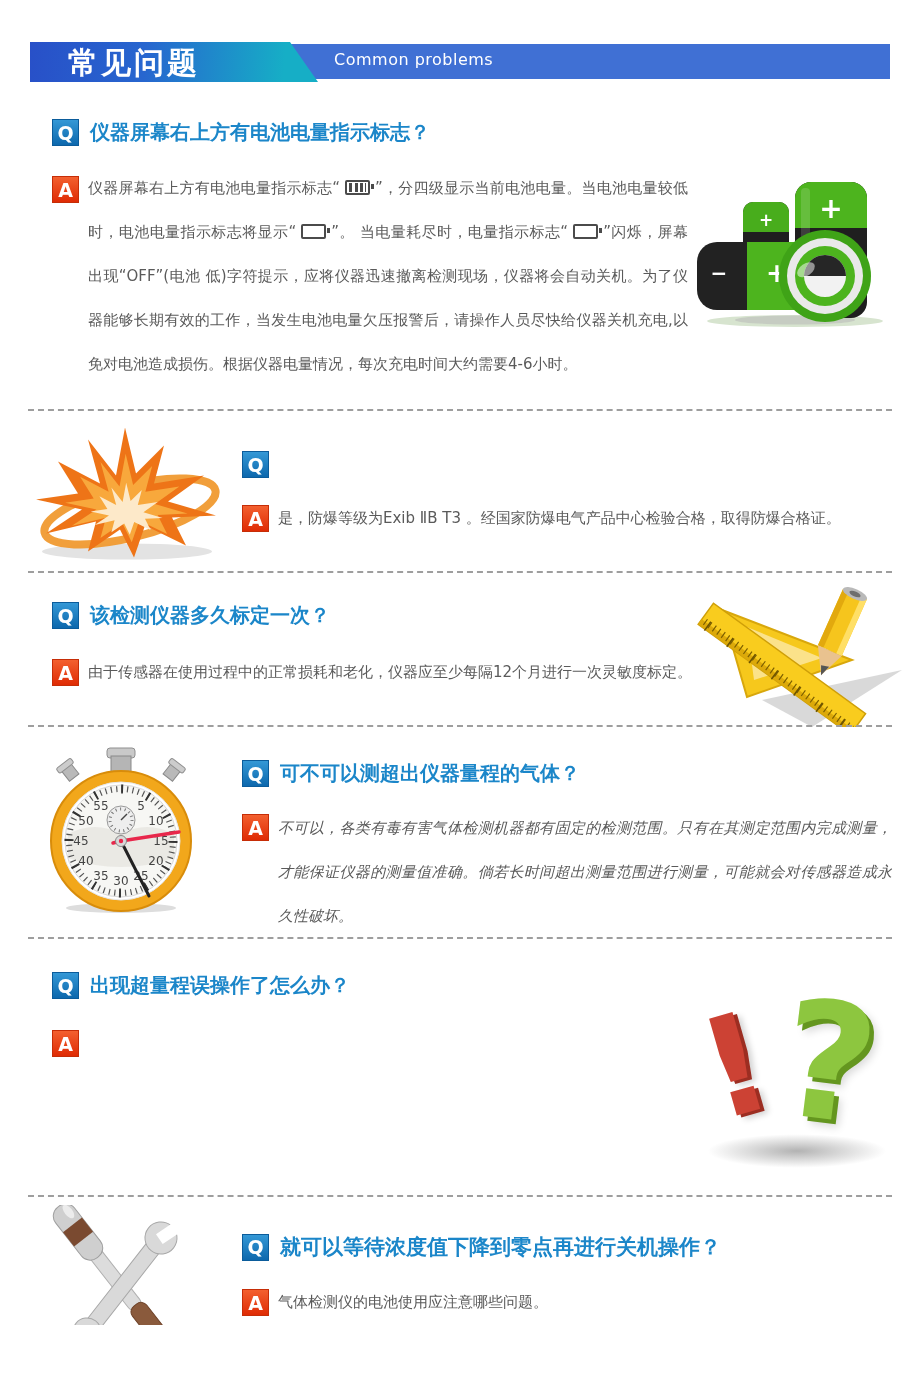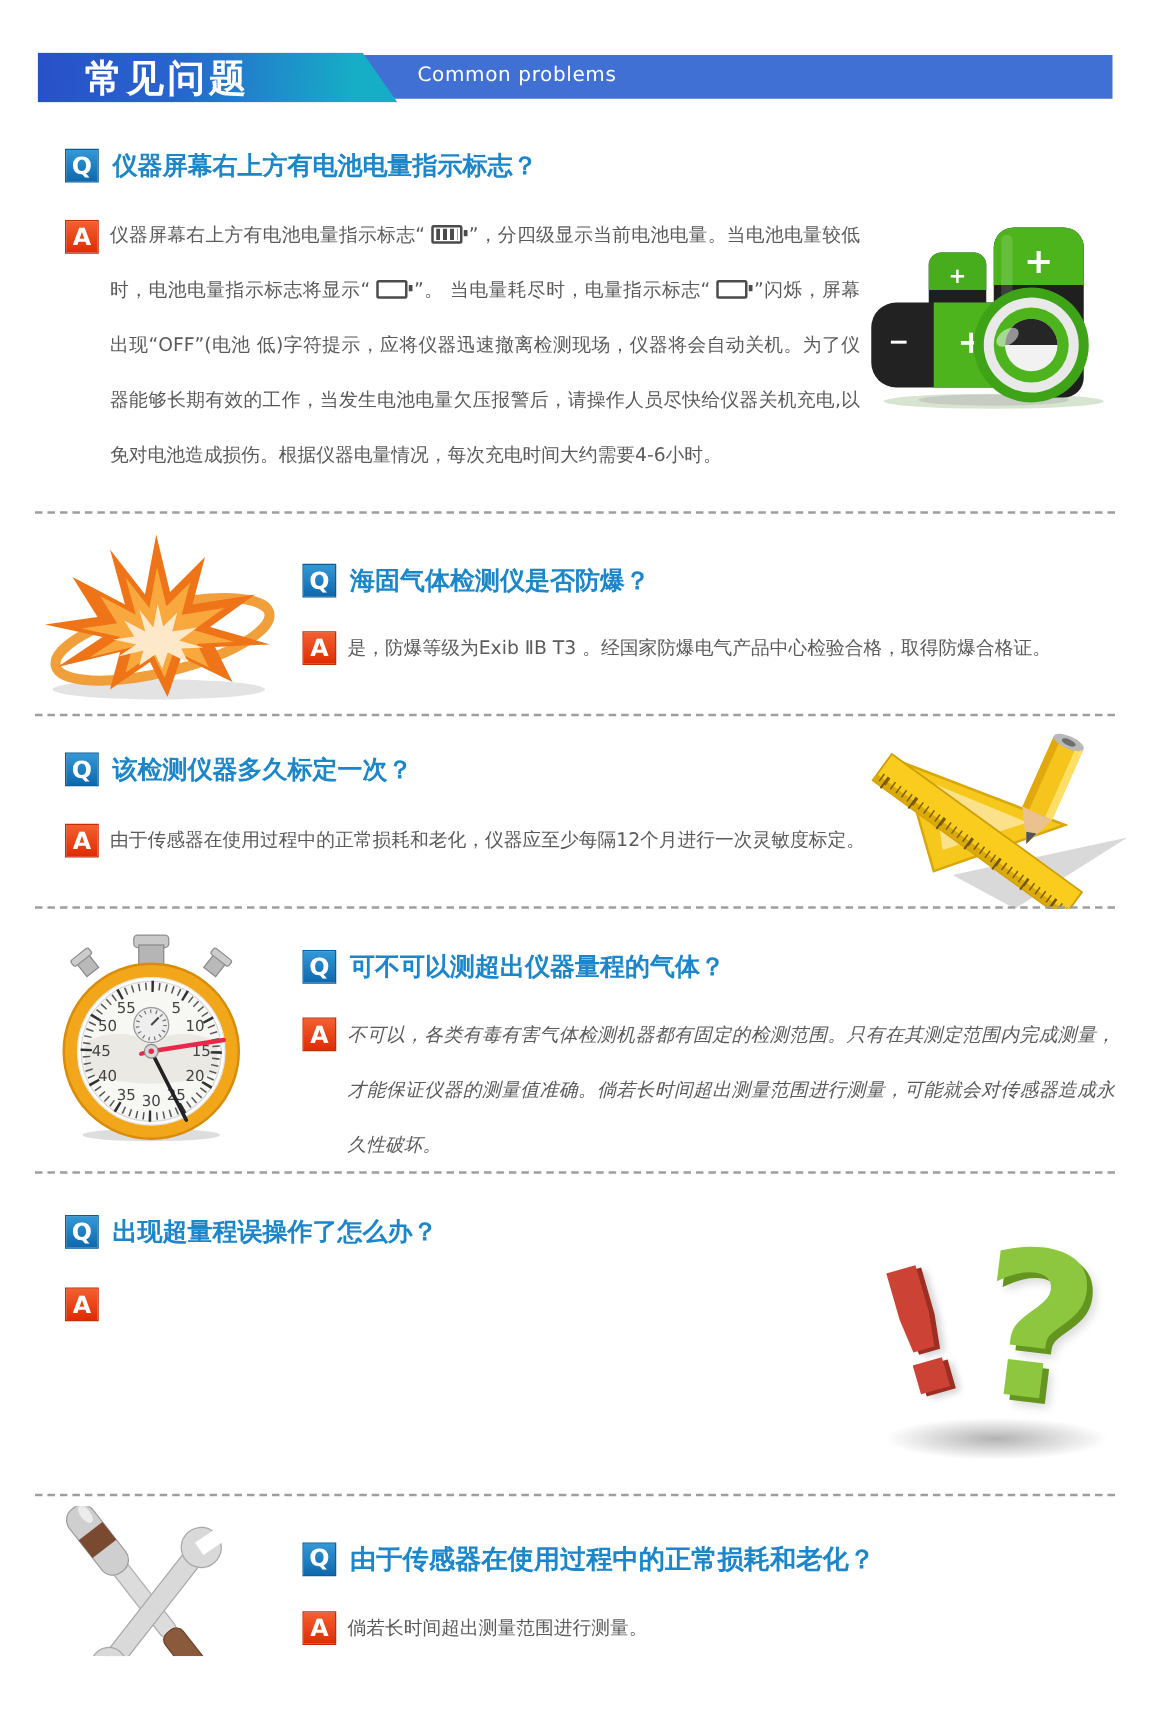--- a/index.html
+++ b/index.html
@@ -113,21 +113,20 @@
     <svg width="190" height="140" viewBox="0 0 190 135">
       <ellipse cx="95" cy="124" rx="85" ry="8" fill="#e3e3e3"></ellipse>
       <ellipse cx="98" cy="84" rx="88" ry="26" fill="none" stroke="#f09a30" stroke-width="8" transform="rotate(-14 98 84)" opacity="0.95"></ellipse>
       <polygon fill="#ee7417" points="93,0 104,46 132,18 122,56 172,48 136,74 184,88 140,90 154,118 113,98 102,130 88,102 56,124 64,94 14,106 50,82 4,72 46,66 26,34 68,56 56,12 84,48"></polygon>
       <polygon fill="#f8a83c" transform="translate(95,82) scale(0.68) translate(-95,-82)" points="93,0 104,46 132,18 122,56 172,48 136,74 184,88 140,90 154,118 113,98 102,130 88,102 56,124 64,94 14,106 50,82 4,72 46,66 26,34 68,56 56,12 84,48"></polygon>
       <polygon fill="#fde9c9" transform="translate(95,88) scale(0.4) translate(-95,-82)" points="93,0 104,46 132,18 122,56 172,48 136,74 184,88 140,90 154,118 113,98 102,130 88,102 56,124 64,94 14,106 50,82 4,72 46,66 26,34 68,56 56,12 84,48"></polygon>
     </svg>
   </div>
   <div class="qrow" style="left:242px; top:451px;">
     <div class="badge badge-q">Q</div>
-    <div class="qtext">海固气体检测仪是否防爆？</div>
   </div>
   <div class="badge badge-a abadge" style="left:242px; top:505px;">A</div>
   <p class="ans ans-single" style="left:278px; top:505px; width:614px;">是，防爆等级为Exib ⅡB T3 。经国家防爆电气产品中心检验合格，取得防爆合格证。</p>
 
   <div class="dash" style="top:571px;"></div>
 
   <div class="qrow" style="left:52px; top:602px;">
     <div class="badge badge-q">Q</div>
     <div class="qtext">该检测仪器多久标定一次？</div>
   </div>
@@ -242,20 +241,20 @@
         <rect x="-6" y="-22" width="12" height="24" fill="#ffffff" transform="rotate(18)"></rect>
       </g>
       <g transform="translate(57,127) rotate(38)">
         <circle r="14" fill="#d9d9d9" stroke="#a8a8a8"></circle>
         <rect x="-6" y="0" width="12" height="22" fill="#ffffff" transform="rotate(18)"></rect>
       </g>
     </svg>
   </div>
   <div class="qrow" style="left:242px; top:1233px;">
     <div class="badge badge-q">Q</div>
-    <div class="qtext qtext-lg">由于传感器在使用过程中的正常损耗和老化？</div>
+    <div class="qtext qtext-lg">就可以等待浓度值下降到零点再进行关机操作？</div>
   </div>
   <div class="badge badge-a abadge" style="left:242px; top:1289px;">A</div>
-  <p class="ans ans-single" style="left:278px; top:1289px; width:614px;">倘若长时间超出测量范围进行测量。</p>
+  <p class="ans ans-single" style="left:278px; top:1289px; width:614px;">气体检测仪的电池使用应注意哪些问题。</p>
 
   <div class="bottom-sliver"></div>
 
 </div>
 
 </body></html>

